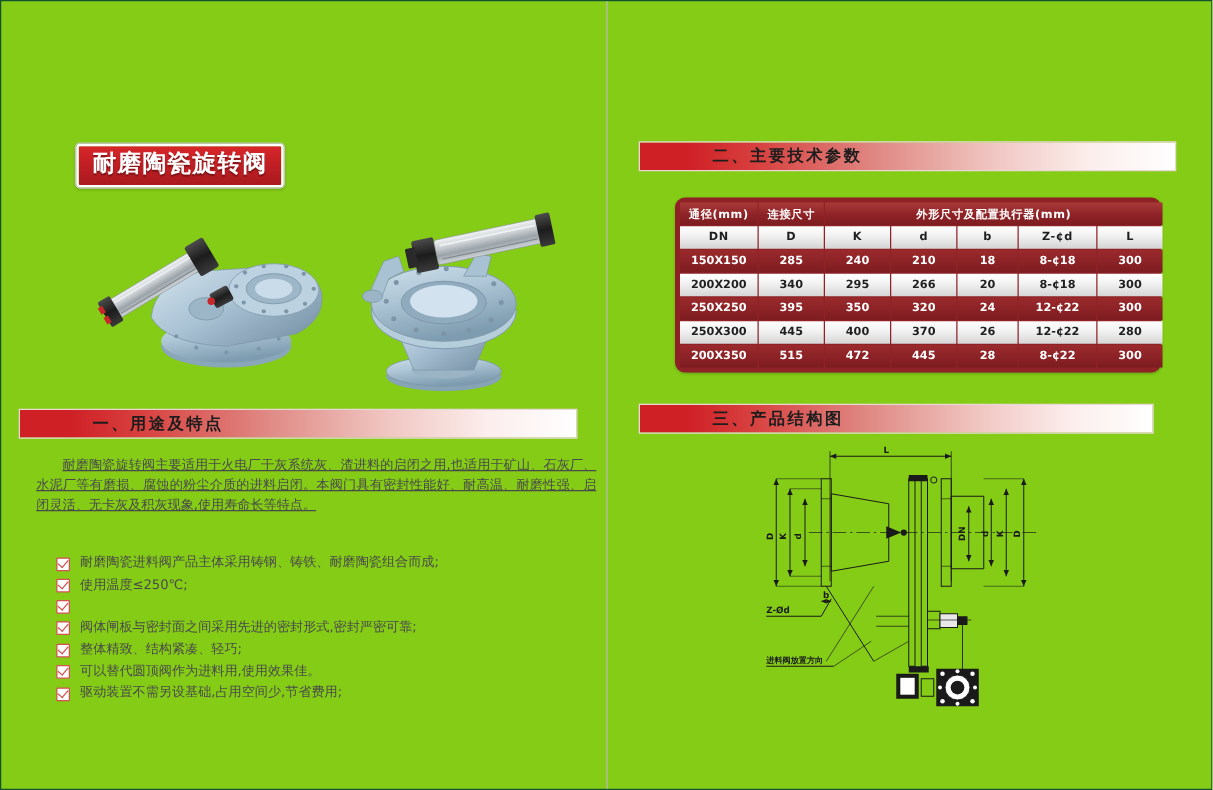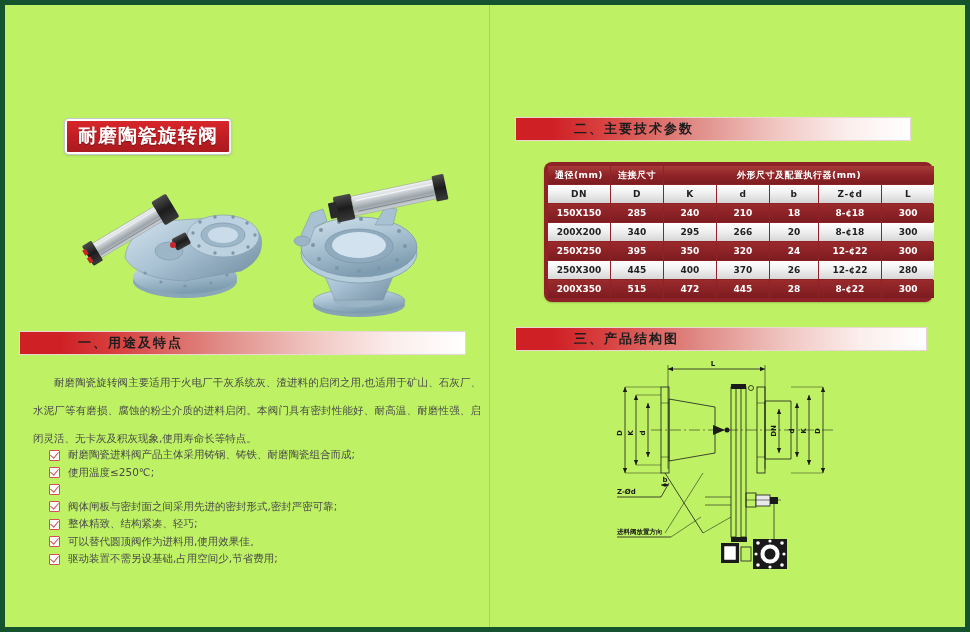--- a/index.html
+++ b/index.html
@@ -7,24 +7,24 @@
     padding: 0;
     background: #ffffff;
   }
   body {
     font-family: "DejaVu Sans", "Liberation Sans", sans-serif;
   }
   #page {
     position: relative;
     width: 970px;
     height: 632px;
-    background: #bef264;
+    background: #84cc16;
     overflow: hidden;
     box-sizing: border-box;
-    border: 5px solid #14532d;
+    border: 1px solid #14532d;
   }
   .gutter {
     position: absolute;
     left: 484px;
     top: 0;
     width: 1px;
     height: 632px;
     background: #b9b9b9;
   }
 
@@ -63,43 +63,44 @@
     left: 58px;
     top: 50%;
     transform: translateY(-50%);
     color: #1d1d1d;
     font-size: 13px;
     font-weight: bold;
     letter-spacing: 2px;
     white-space: nowrap;
   }
   #bar-uses    { left: 14px;  top: 326px; width: 447px; }
-  #bar-params  { left: 510px; top: 112px; width: 396px; }
+  #bar-params  { left: 510px; top: 112px; width: 430px; }
   #bar-struct  { left: 510px; top: 322px; width: 412px; }
 
   
   .photo-area {
     position: absolute;
     left: 58px;
     top: 152px;
     width: 400px;
     height: 160px;
   }
 
   
   .body-text {
     position: absolute;
     left: 28px;
     top: 363px;
     width: 448px;
     color: #4a4a4a;
     font-size: 10.5px;
-    line-height: 28px;
+    line-height: 16px;
     text-align: justify;
     text-indent: 2em;
+    text-decoration: underline;
   }
 
   
   .feature-list {
     position: absolute;
     left: 44px;
     top: 442px;
     width: 420px;
     margin: 0;
     padding: 0;

